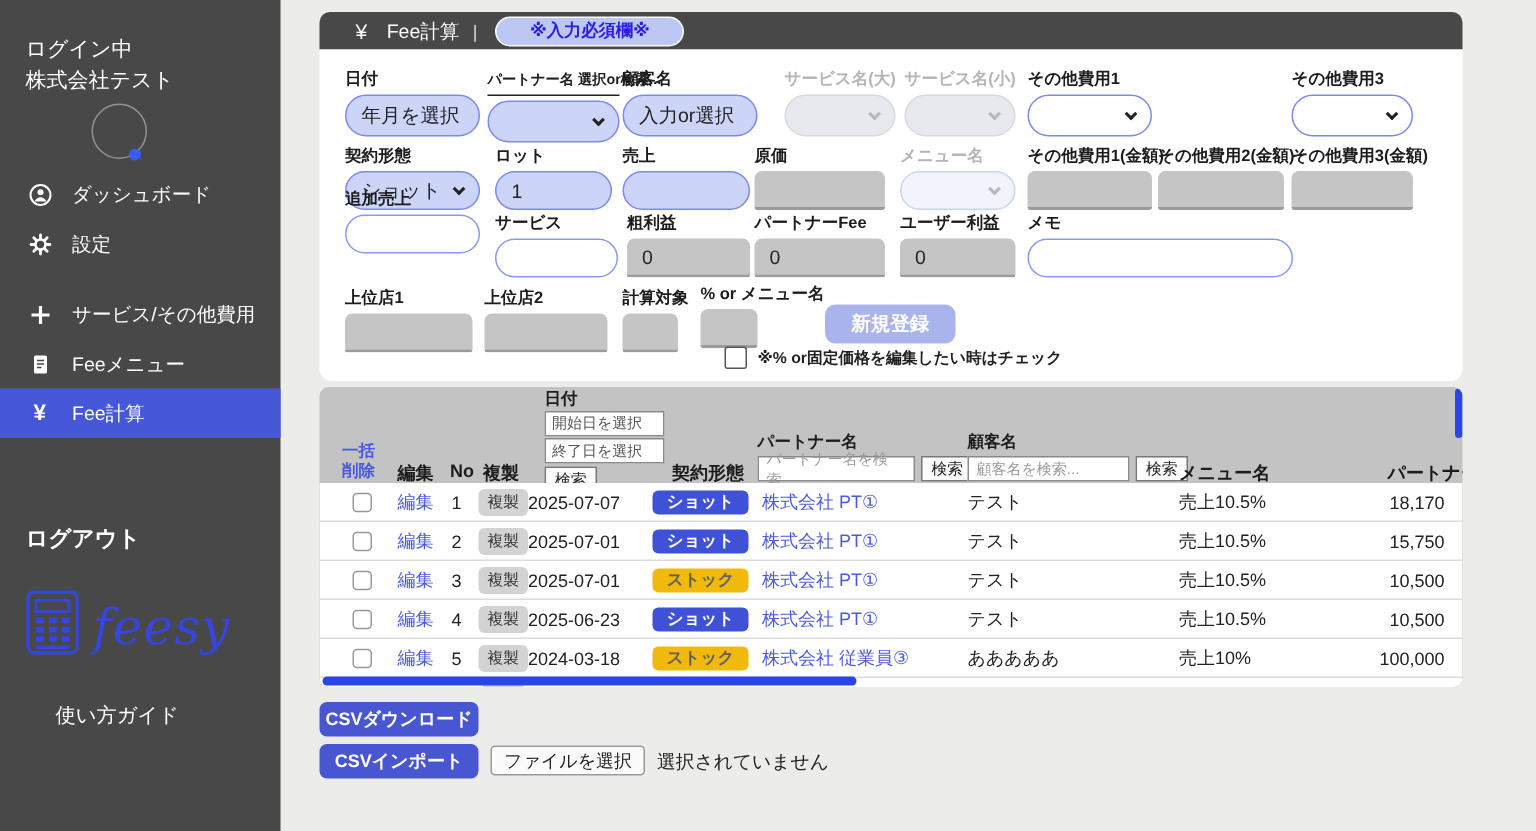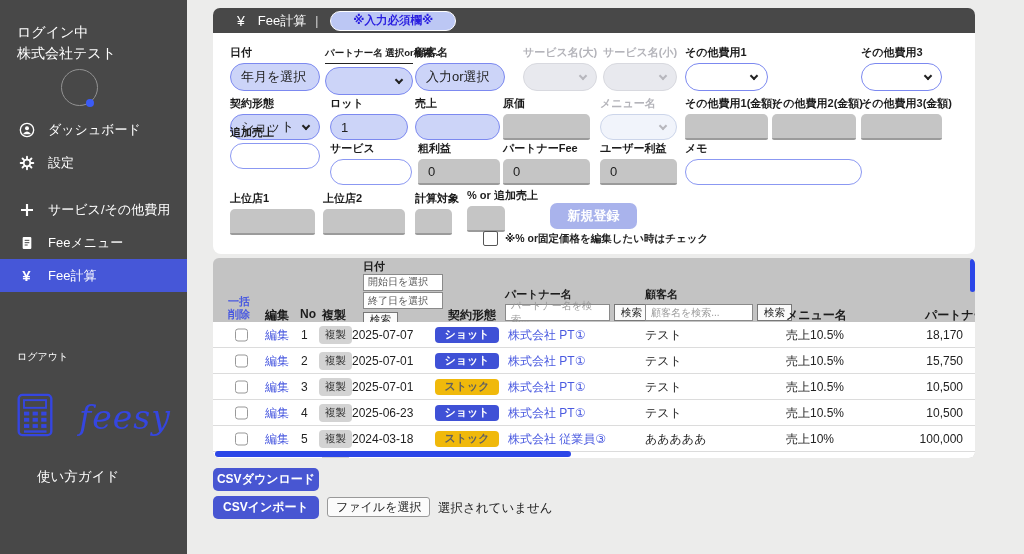--- a/index.html
+++ b/index.html
@@ -15,22 +15,22 @@
   .sidebar { position:absolute; left:0; top:0; width:187px; height:554px; background:#484848; color:#fff; }
   .login-block { position:absolute; left:17px; top:22px; font-size:14px; line-height:21px; }
   .avatar { position:absolute; left:61px; top:69px; width:37px; height:37px; border:1px solid #929292; border-radius:50%; }
   .avatar-dot { position:absolute; right:3px; bottom:-2px; width:8px; height:8px; background:#3b5bf6; border-radius:50%; }
   .nav { position:absolute; left:0; top:113px; width:187px; }
   .nav-item { position:relative; height:33px; display:flex; align-items:center; padding-left:18px; font-size:13px; gap:13px; cursor:pointer; white-space:nowrap; }
   .nav-item:nth-child(3) { margin-top:14px; }
   .nav-item.active { background:#4657d8; }
   .nav-icon { width:17px; height:17px; display:flex; align-items:center; justify-content:center; flex:0 0 17px; }
   .nav-icon svg { width:16px; height:16px; }
-  .logout { position:absolute; left:17px; top:350px; font-size:10px; cursor:pointer; }
-  .logo { position:absolute; left:12px; top:392px; display:flex; align-items:center; gap:21px; }
+  .logout { position:absolute; left:17px; top:350px; font-size:15px; cursor:pointer;font-weight:bold; }
+  .logo { position:absolute; left:12px; top:392px; display:flex; align-items:center; gap:4px; }
   .logo svg { width:46px; height:46px; }
   .logo-text { font-family:"DejaVu Serif","Liberation Serif",serif; font-style:italic; font-size:33px; color:#3546e0; letter-spacing:1px; }
   .guide { position:absolute; left:17px; top:468px; font-size:13.5px;margin-left:20px; }
   
   .topbar { position:absolute; left:213px; top:8px; width:762px; height:25px; background:#484848; border-radius:7px 7px 0 0; display:flex; align-items:center; color:#fff; }
   .topbar-yen { margin-left:24px; font-size:14px; }
   .topbar-title { margin-left:13px; font-size:13px; }
   .topbar-sep { margin-left:9px; font-size:12px; color:#ddd; }
   .req-badge { margin-left:12px; background:#bcc7f4; border:1.5px solid #fff; border-radius:11px; padding:1.5px 22px; font-size:11.5px; font-weight:bold; color:#2a1fe0; cursor:default; }
   
@@ -301,21 +301,21 @@
   </div>
   <div class="fg" style="left:110px;top:158px;width:82px">
     <div class="fg-label">上位店2</div>
     <div class="ctl gray"></div>
   </div>
   <div class="fg" style="left:202px;top:158px;width:37px">
     <div class="fg-label">計算対象</div>
     <div class="ctl gray"></div>
   </div>
   <div class="fg" style="left:254px;top:155px;width:38px">
-    <div class="fg-label">% or 追加売上</div>
+    <div class="fg-label">% or メニュー名</div>
     <div class="ctl gray"></div>
   </div>
   <button class="reg-btn">新規登録</button>
   <div class="chkrow">
     <span class="chkbox"></span>
     <span class="chkrow-label">※% or固定価格を編集したい時はチェック</span>
   </div>
 </section>
 
 <section class="tablebox">

